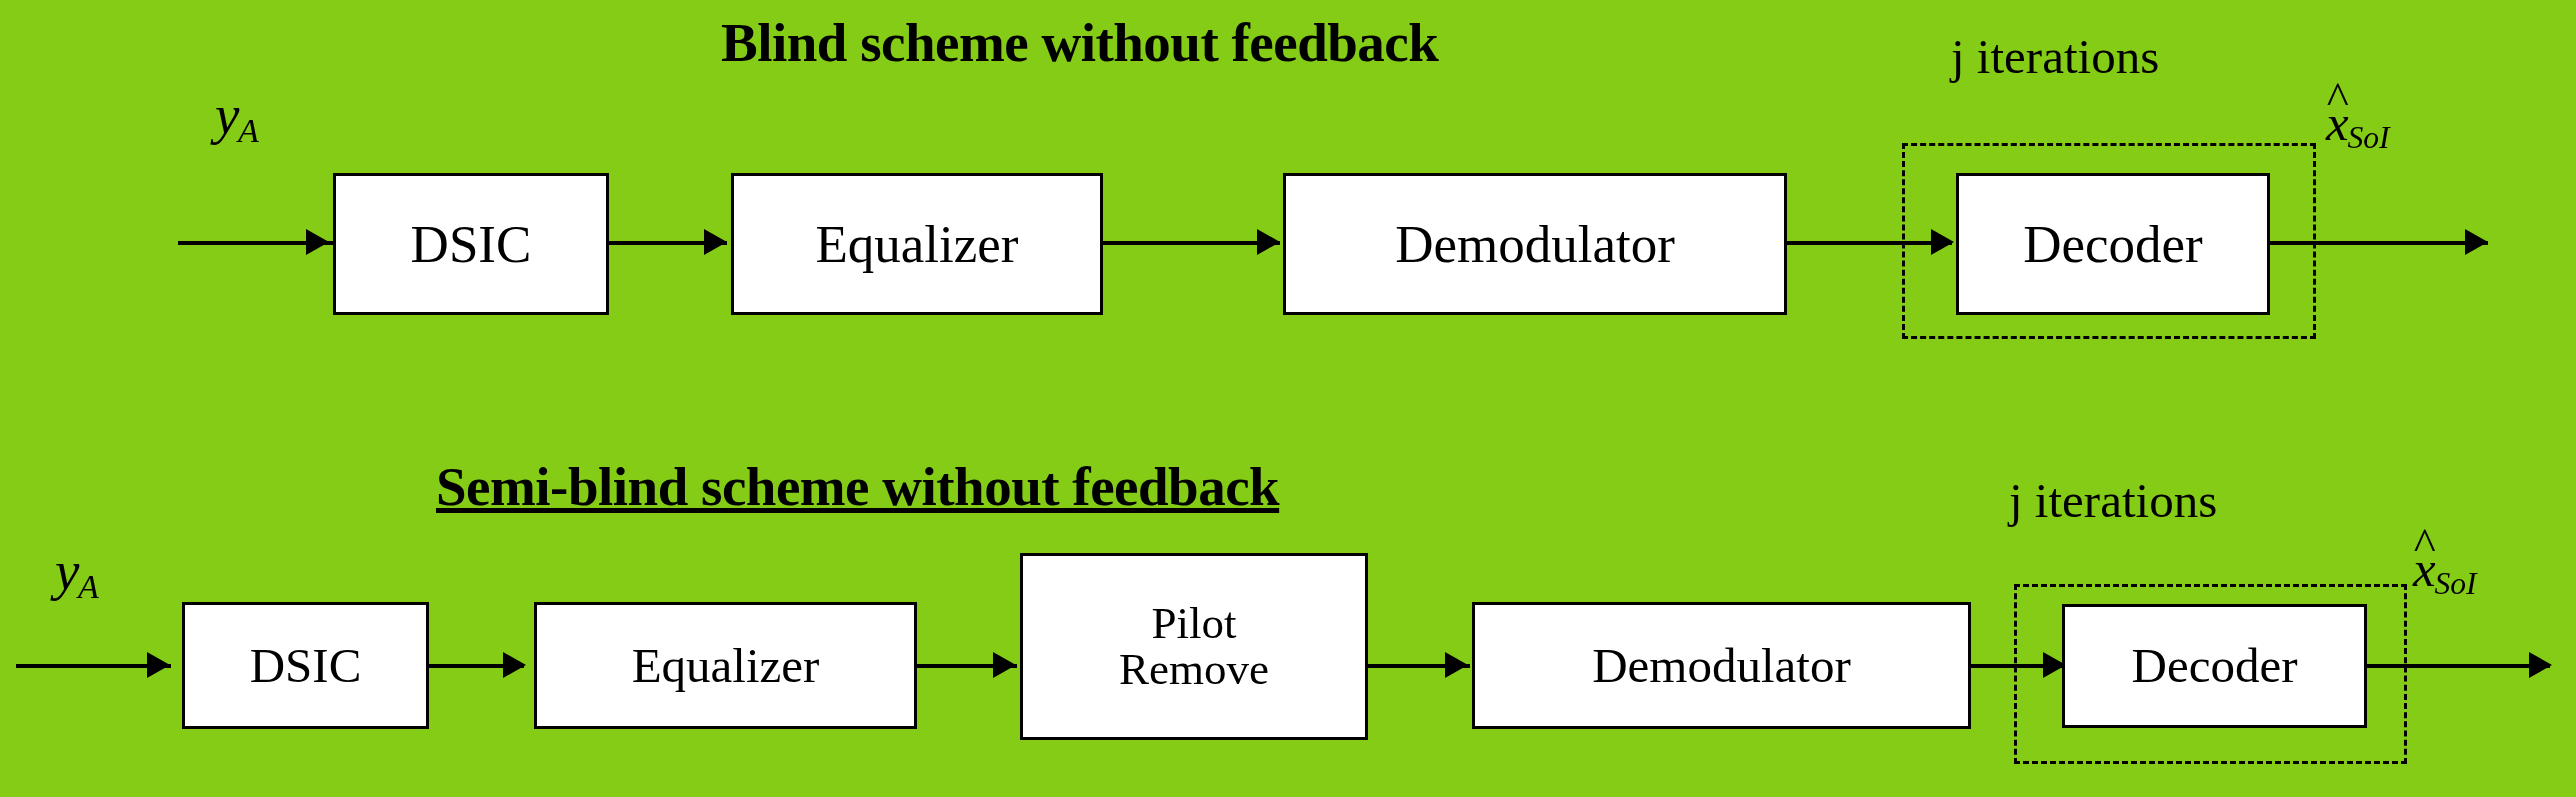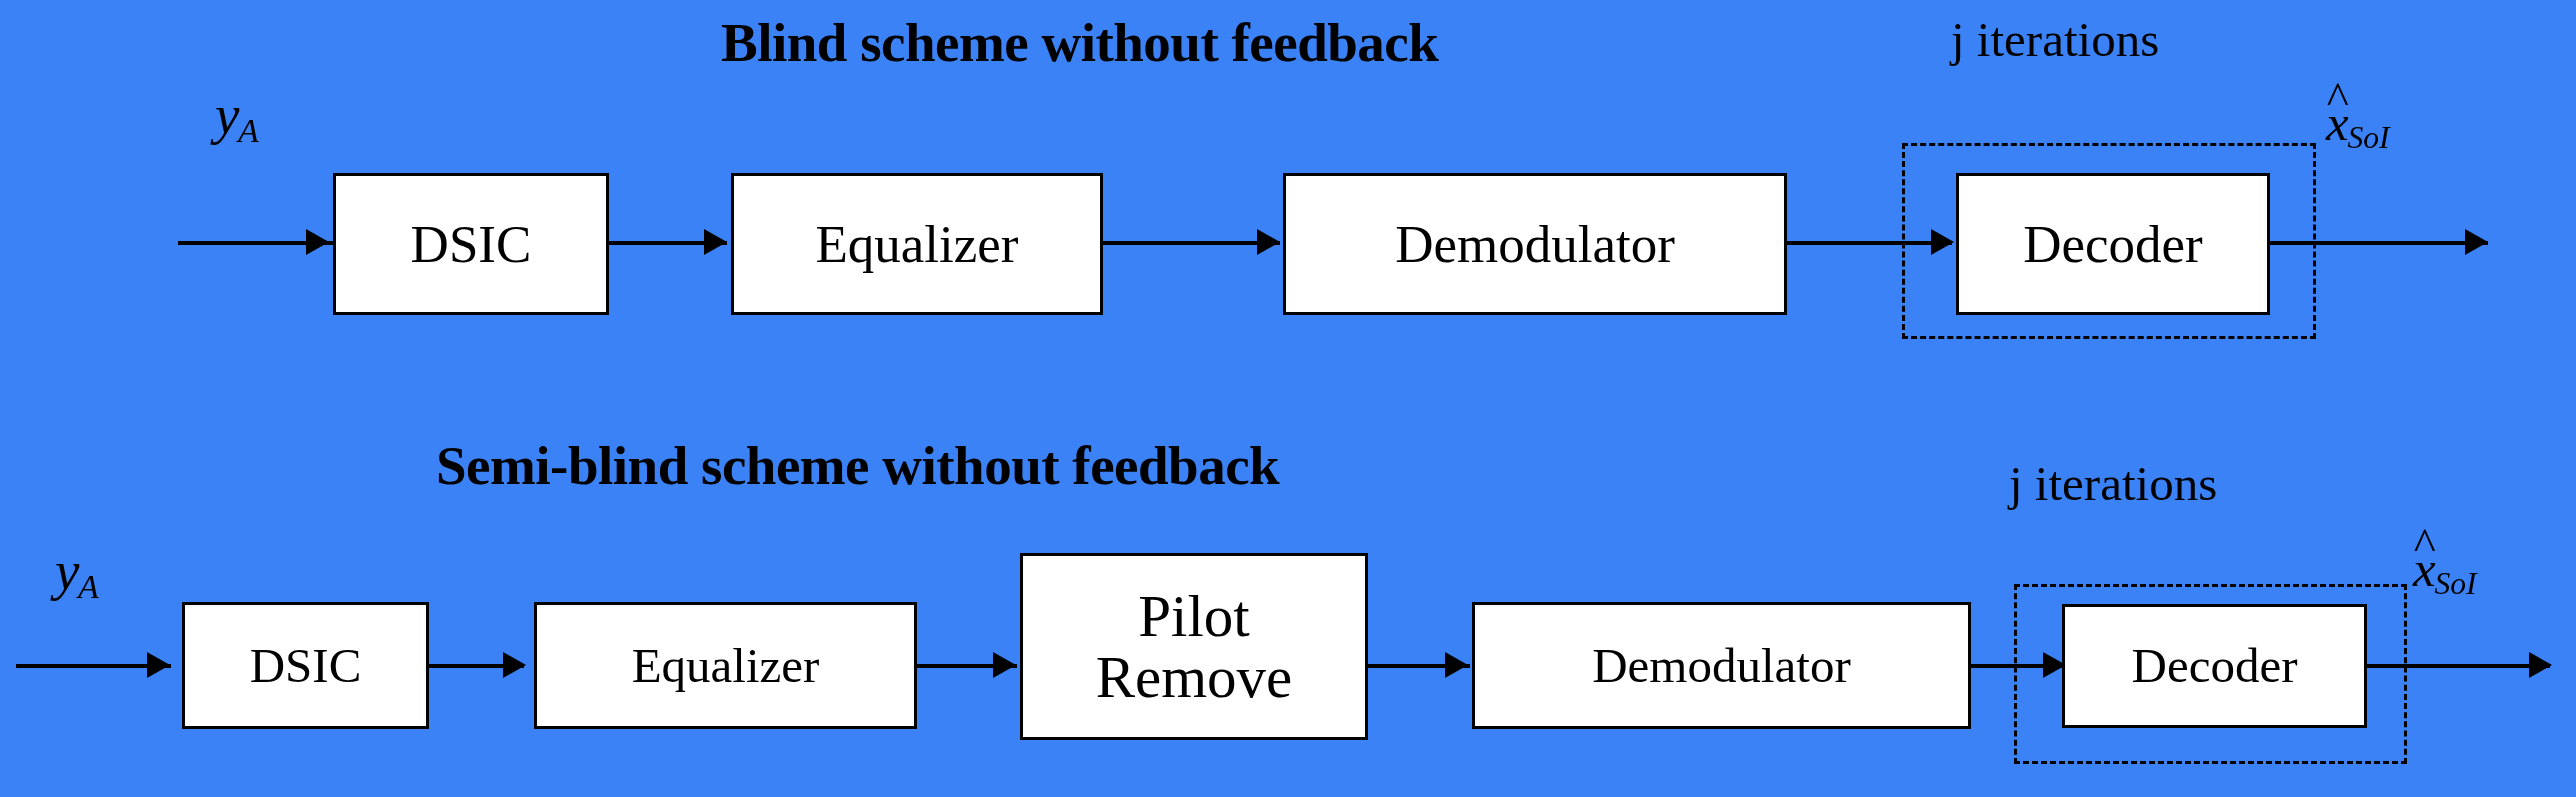--- a/index.html
+++ b/index.html
@@ -9,39 +9,40 @@
     background: #ffffff;
   }
   body {
     font-family: "Liberation Serif", serif;
     color: #000000;
   }
   #canvas {
     position: relative;
     width: 2576px;
     height: 797px;
-    background: #3b82f6;
+    background: #84cc16;
     overflow: hidden;
   }
 
   .scheme-title {
     position: absolute;
     font-family: "Liberation Serif", serif;
     font-weight: bold;
     white-space: nowrap;
     line-height: 1;
     letter-spacing: -0.5px;
   }
 
   .iter-label {
     position: absolute;
     font-family: "Liberation Serif", serif;
     font-weight: normal;
     white-space: nowrap;
     line-height: 1;
+    margin-top: 17px;
   }
 
   .block {
     position: absolute;
     box-sizing: border-box;
     border: 3.6px solid #000000;
     background: #ffffff;
     display: flex;
     align-items: center;
     justify-content: center;
@@ -138,42 +139,42 @@
 
   <div class="block" style="left:1956px; top:173px; width:314px; height:142px; font-size:53px;">Decoder</div>
 
   <div class="conn" style="left:2270px; top:241px; width:218px;"></div>
   <div class="arrow-head" style="left:2465px; top:229px;"></div>
 
   <div class="math" style="left:2326px; top:98px; font-size:51px;">
     <span class="hatwrap"><span class="hat">^</span><span>x</span></span><span class="sub">SoI</span>
   </div>
 
-  <div class="scheme-title" style="left:436px; top:438px; font-size:55px;">Semi-blind scheme without feedback</div>
+  <div class="scheme-title" style="left:436px; top:459px; font-size:55px;text-decoration:underline;">Semi-blind scheme without feedback</div>
 
   <div class="iter-label" style="left:2009px; top:459px; font-size:49px;">j iterations</div>
 
   <div class="math" style="left:55px; top:543px; font-size:55px;">
     <span>y</span><span class="sub">A</span>
   </div>
 
   <div class="conn" style="left:16.4px; top:664px; width:155px;"></div>
   <div class="arrow-head" style="left:147px; top:652px;"></div>
 
   <div class="block" style="left:182px; top:602px; width:247px; height:127px; font-size:49px;">DSIC</div>
 
   <div class="conn" style="left:429px; top:664px; width:95px;"></div>
   <div class="arrow-head" style="left:503px; top:652px;"></div>
 
   <div class="block" style="left:534px; top:602px; width:383px; height:127px; font-size:49px;">Equalizer</div>
 
   <div class="conn" style="left:917px; top:664px; width:100px;"></div>
   <div class="arrow-head" style="left:993px; top:652px;"></div>
 
-  <div class="block" style="left:1020px; top:553px; width:348px; height:187px; font-size:59px;">Pilot
+  <div class="block" style="left:1020px; top:553px; width:348px; height:187px; font-size:45px;">Pilot
 Remove</div>
 
   <div class="conn" style="left:1368px; top:664px; width:102px;"></div>
   <div class="arrow-head" style="left:1445px; top:652px;"></div>
 
   <div class="block" style="left:1472px; top:602px; width:499px; height:127px; font-size:49px;">Demodulator</div>
 
   <div class="conn" style="left:1971px; top:664px; width:96px;"></div>
   <div class="arrow-head" style="left:2043px; top:652px;"></div>
 

